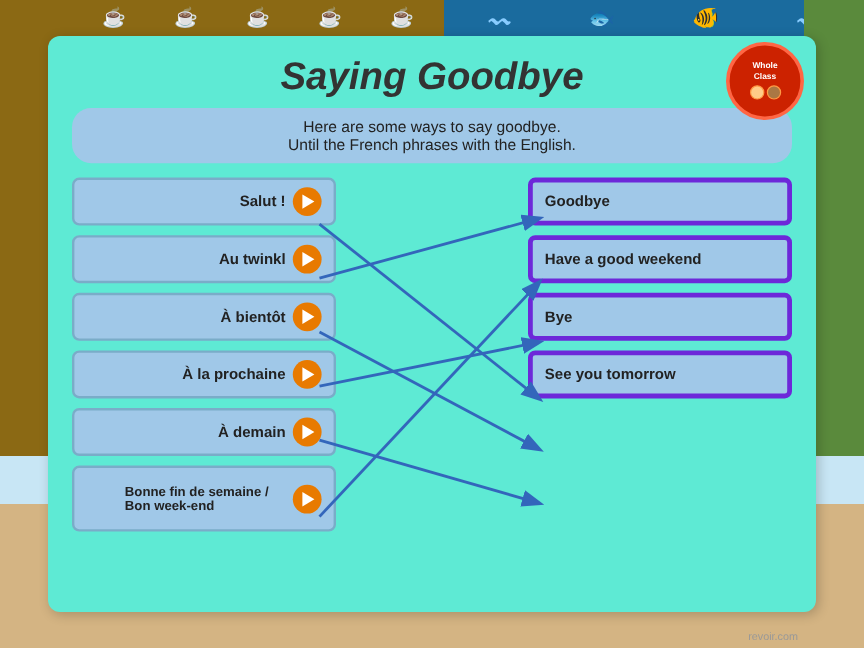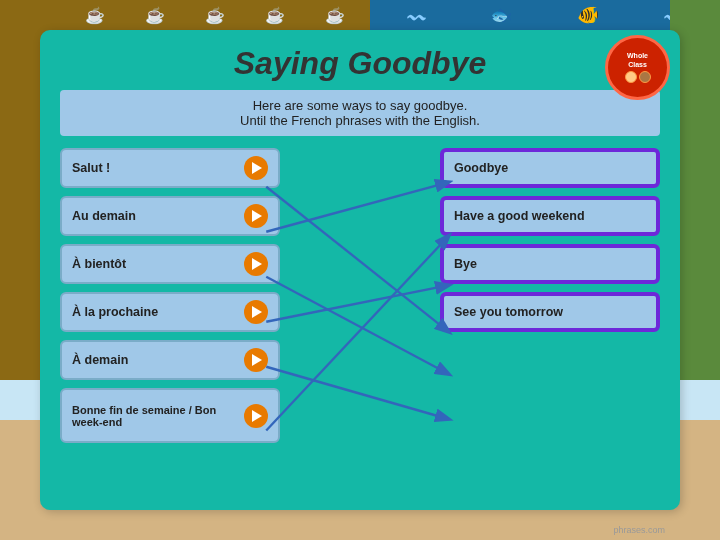--- a/index.html
+++ b/index.html
@@ -81,21 +81,21 @@
       padding: 2px 5px;
     }
 
     
     .card {
       position: absolute;
       top: 30px;
       left: 40px;
       width: 640px;
       height: 480px;
-      background: #14b8a6;
+      background: #5eead4;
       border-radius: 10px;
       z-index: 10;
       padding: 15px 20px;
       box-shadow: 2px 2px 10px rgba(0,0,0,0.2);
     }
 
     .card-title {
       font-size: 32px;
       font-weight: 900;
       color: #333;
@@ -125,21 +125,21 @@
       font-size: 7px;
       color: white;
       font-weight: bold;
       text-align: center;
       line-height: 1.2;
     }
 
     
     .subtitle-box {
       background: #a0c8e8;
-      border-radius: 4px;
+      border-radius: 16px;
       padding: 8px 15px;
       text-align: center;
       margin-bottom: 12px;
       font-size: 13px;
       color: #222;
     }
 
     
     .matching-area {
       display: flex;
@@ -166,21 +166,21 @@
     .phrase-box {
       background: #a0c8e8;
       border: 2px solid #7aacc8;
       border-radius: 6px;
       padding: 6px 10px;
       font-size: 12.5px;
       font-weight: 600;
       color: #222;
       display: flex;
       align-items: center;
-      justify-content: space-between;
+      justify-content: flex-end;
       min-height: 40px;
       cursor: pointer;
     }
 
     .phrase-box.tall {
       min-height: 55px;
     }
 
     .play-btn {
       width: 24px;
@@ -280,21 +280,21 @@
   <div class="matching-area">
 
     <div class="left-col">
       <div class="phrase-box">
         <span>Salut !</span>
         <div class="play-btn">
           <div class="play-triangle"></div>
         </div>
       </div>
       <div class="phrase-box">
-        <span>Au demain</span>
+        <span>Au twinkl</span>
         <div class="play-btn">
           <div class="play-triangle"></div>
         </div>
       </div>
       <div class="phrase-box">
         <span>À bientôt</span>
         <div class="play-btn">
           <div class="play-triangle"></div>
         </div>
       </div>
@@ -304,21 +304,21 @@
           <div class="play-triangle"></div>
         </div>
       </div>
       <div class="phrase-box">
         <span>À demain</span>
         <div class="play-btn">
           <div class="play-triangle"></div>
         </div>
       </div>
       <div class="phrase-box tall">
-        <span style="font-size:11px;">Bonne fin de semaine / Bon week-end</span>
+        <span style="font-size:11px;margin-left:32px;">Bonne fin de semaine / Bon week-end</span>
         <div class="play-btn">
           <div class="play-triangle"></div>
         </div>
       </div>
     </div>
 
     <svg class="arrows-overlay" viewBox="0 0 640 340" xmlns="http://www.w3.org/2000/svg">
       <defs>
         <marker id="arrowhead" markerWidth="8" markerHeight="6" refX="6" refY="3" orient="auto">
           <polygon points="0 0, 8 3, 0 6" fill="#3366bb"></polygon>
@@ -348,13 +348,13 @@
       <div class="answer-box">
         <span>Bye</span>
       </div>
       <div class="answer-box tall">
         <span>See you tomorrow</span>
       </div>
     </div>
   </div>
 </div>
 
-<div class="twinkl-credit">phrases.com</div>
+<div class="twinkl-credit">revoir.com</div>
 
 </body></html>

